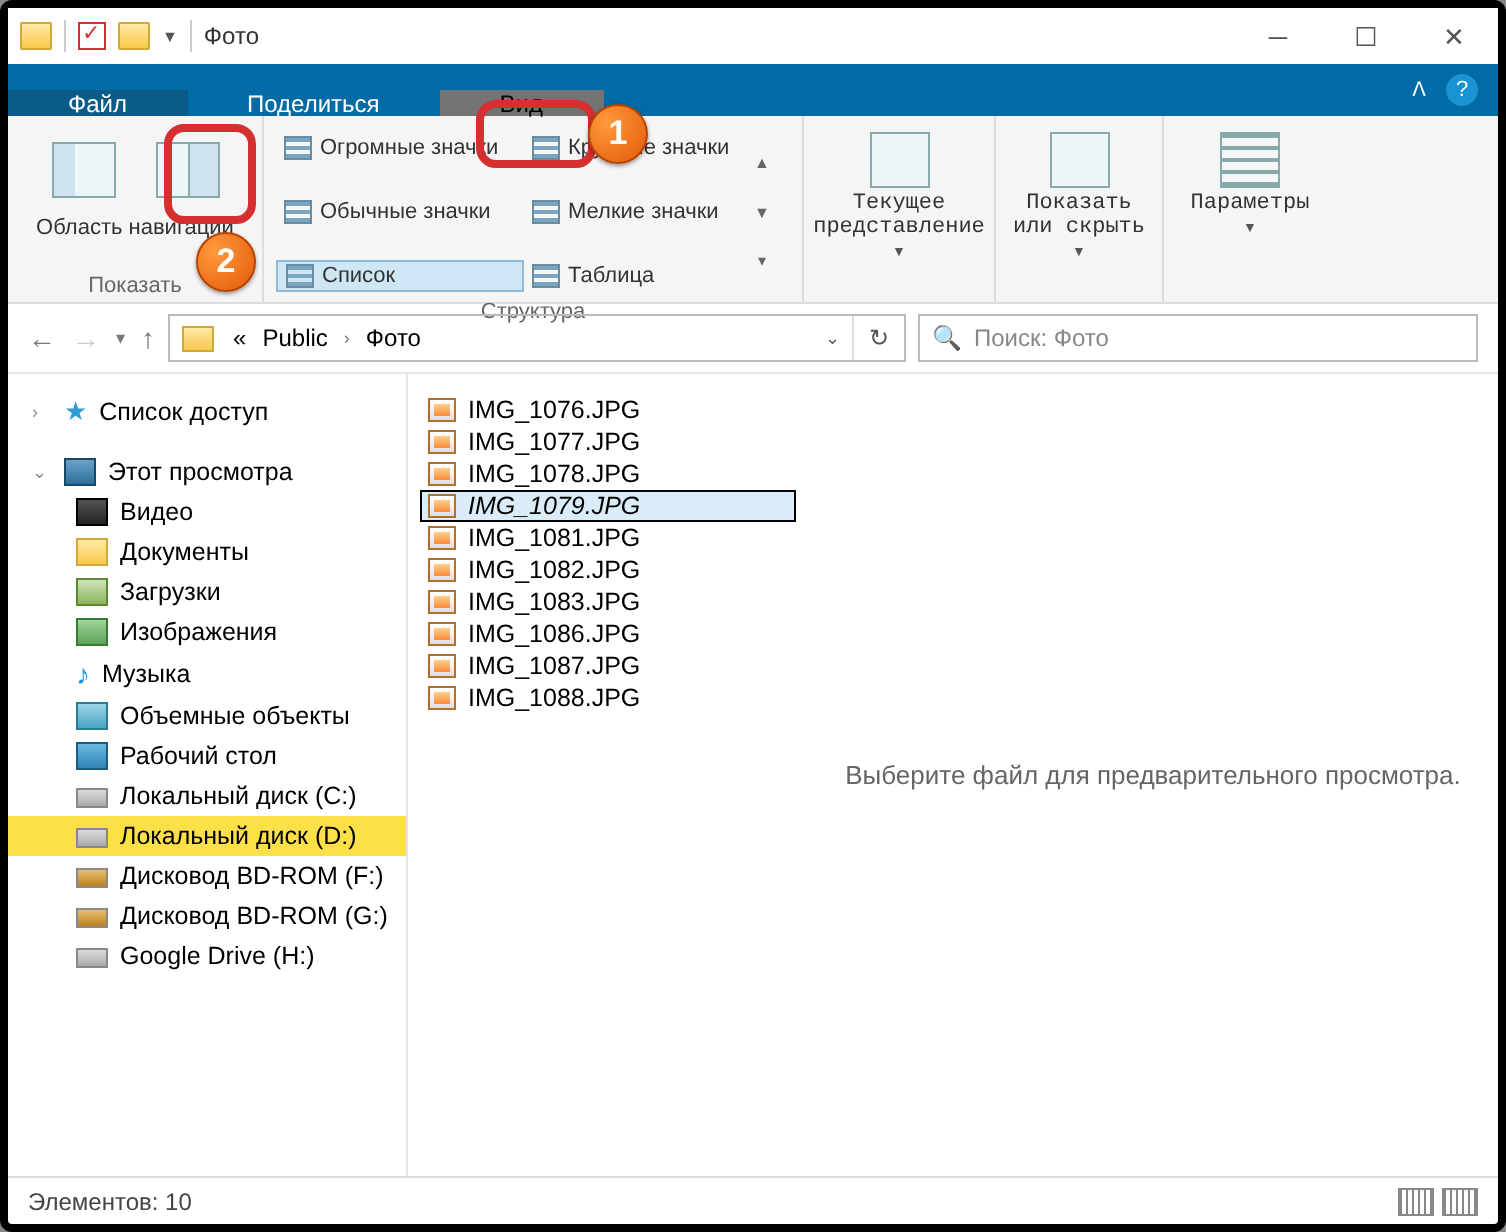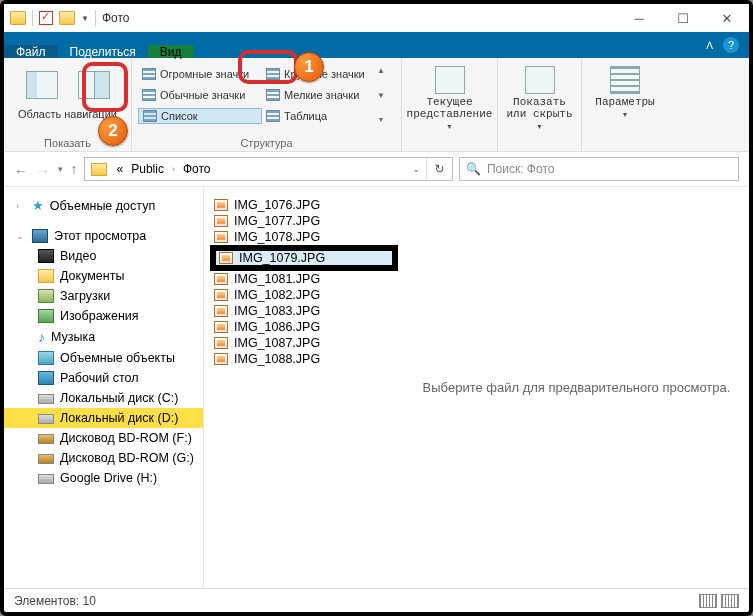--- a/index.html
+++ b/index.html
@@ -11,36 +11,36 @@
   .qat .folder-ic { width: 16px; height: 14px; background: linear-gradient(#ffe9a6,#f7c94b); border: 1px solid #d1a93a; border-radius: 1px; }
   .qat .check { width:14px; height:14px; border:1px solid #c33; position:relative; }
   .qat .check::after { content:"✓"; color:#c33; font-size:11px; position:absolute; top:-2px; left:1px; }
   .qat .sep { width:1px; height:16px; background:#ccc; }
   .qat .down { font-size:8px; color:#555; }
   .titlebar .title { margin-left: 6px; color:#333; }
   .winbtns { margin-left:auto; display:flex; }
   .winbtns div { width:44px; height:28px; display:flex; align-items:center; justify-content:center; color:#555; font-size:13px; }
   
   .menubar { height:26px; background:#006ba4; display:flex; align-items:stretch; color:#fff; font-size:12px; position:relative; }
-  .menubar .tab { padding:0 12px; display:flex; align-items:center; cursor:default;margin-top:13px; }
+  .menubar .tab { padding:0 30px; display:flex; align-items:center; cursor:default;margin-top:13px; }
   .menubar .tab.file { background:#0a5b88; }
-  .menubar .tab.active { background:#15803d; color:#000; }
+  .menubar .tab.active { background:#737373; color:#000; }
   .menubar .right { margin-left:auto; display:flex; align-items:center; gap:10px; padding-right:10px; }
   .menubar .right .chev { font-size:10px; }
   .menubar .right .help { width:16px; height:16px; border-radius:50%; background:#1993d1; color:#fff; display:flex; align-items:center; justify-content:center; font-size:11px; }
   
   .ribbon { height:94px; background:#f5f5f5; border-bottom:1px solid #ddd; display:flex; font-size:11px; color:#333; }
   .rgroup { border-right:1px solid #ddd; display:flex; flex-direction:column; align-items:center; padding:4px 6px 0; }
   .rgroup .glabel { margin-top:auto; padding:2px 0 2px; color:#666; font-size:11px; }
   .nav-pane-btn { width:48px; height:42px; display:flex; flex-direction:column; align-items:center; justify-content:center; gap:2px; }
   .big-btn { width:74px; display:flex; flex-direction:column; align-items:center; text-align:center; gap:2px; padding-top:4px; }
   .big-btn .ic { width:30px; height:28px; border:1px solid #8aa; background:#eef5f8; }
   .big-btn .lbl { line-height:1.1;font-family:Liberation Mono, monospace; }
   .big-btn .dd { font-size:7px; color:#555; margin-top:1px; }
-  .layout-grid { display:grid; grid-template-columns: 124px 112px 14px; grid-auto-rows:20px; gap:1px 0; align-items:center; }
+  .layout-grid { display:grid; grid-template-columns: 124px 112px 14px; grid-auto-rows:20px; gap:12px 0; align-items:center; }
   .layout-item { display:flex; align-items:center; gap:4px; padding:1px 4px; }
   .layout-item .li-ic { width:14px; height:12px; background:repeating-linear-gradient(#7aa6c2 0 2px, transparent 2px 4px); border:1px solid #6a8ca0; }
   .layout-item.selected { background:#cfe6f5; border:1px solid #8bbcd8; }
   .layout-scroll { grid-row:1 / span 3; grid-column:3; display:flex; flex-direction:column; align-items:center; justify-content:space-between; height:58px; color:#666; font-size:8px; }
   .preview-btn-ic { width:32px; height:28px; border:1px solid #8aa; display:flex; }
   .preview-btn-ic div:first-child { width:55%; background:#eef5f8; border-right:1px solid #8aa;}
   .preview-btn-ic div:last-child { flex:1; background:#cde3ee;}
   
   .hlbox { position:absolute; border:4px solid #d62f2f; border-radius:10px; pointer-events:none; }
   .badge { position:absolute; width:30px; height:30px; border-radius:50%; background:radial-gradient(circle at 30% 30%, #ff9a3a, #e2590b); color:#fff; font-weight:bold; display:flex; align-items:center; justify-content:center; font-size:17px; box-shadow:0 1px 2px rgba(0,0,0,.4); border:1px solid #b84300; }
@@ -70,21 +70,21 @@
   .ic-folder { background:linear-gradient(#ffe9a6,#f7c94b); border:1px solid #d1a93a; }
   .ic-drive { background:linear-gradient(#ddd,#aaa); border:1px solid #888; height:10px; margin-top:2px; }
   .ic-pic { background:linear-gradient(#a0d69b,#5da256); border:1px solid #3b7a35; }
   .ic-mus { color:#1998d5; font-size:14px; }
   .ic-cube { background:linear-gradient(#9cd5e8,#4aa6c2); border:1px solid #2b7c96; }
   .ic-desk { background:linear-gradient(#6cb7e0,#2d84b3); border:1px solid #1b5c7e; }
   .exp { width:10px; color:#888; font-size:9px; }
   
   .files { width:200px; padding:10px 6px; font-size:12.5px; overflow:auto; }
   .file { display:flex; align-items:center; gap:6px; padding:1px 4px; }
-  .file.sel { background:#d9ecf8; border:6px solid #000000; padding:0 3px; }
+  .file.sel { background:#d9ecf8; border:1px solid #000000; padding:0 3px;font-style:italic; }
   .file .fic { width:14px; height:12px; background:linear-gradient(#fff,#e0e0e0); border:1px solid #b07030; position:relative; }
   .file .fic::after { content:""; position:absolute; inset:2px; background:linear-gradient(#ffd089,#ff8a3a); }
   
   .preview { flex:1; display:flex; align-items:center; justify-content:center; color:#666; font-size:13px; text-align:center; padding:10px; }
   
   .status { height:24px; border-top:1px solid #ddd; display:flex; align-items:center; font-size:12px; padding:0 10px; color:#444; }
   .status .viewbtns { margin-left:auto; display:flex; gap:4px; }
   .status .viewbtns span { width:18px; height:14px; border:1px solid #888; background:repeating-linear-gradient(90deg,#888 0 1px, transparent 1px 3px); }
   
   ::-webkit-scrollbar { width:16px; }
@@ -218,21 +218,21 @@
       <span class="mag">🔍</span>
       <span>Поиск: Фото</span>
     </div>
   </div>
 
   <div class="main">
     <div class="tree">
       <div class="node lv1">
           <span class="exp">›</span>
           <span class="ic-star">★</span>
-          <span>Объемные доступ</span>
+          <span>Список доступ</span>
         </div>
       <div class="spacer"></div>
       <div class="node lv1">
           <span class="exp">⌄</span>
           <span class="tic ic-pc"></span>
           <span>Этот просмотра</span>
         </div>
       <div class="node lv2">
           <span class="tic" style="background:linear-gradient(#555,#222);border:1px solid #000"></span>
           <span>Видео</span>

